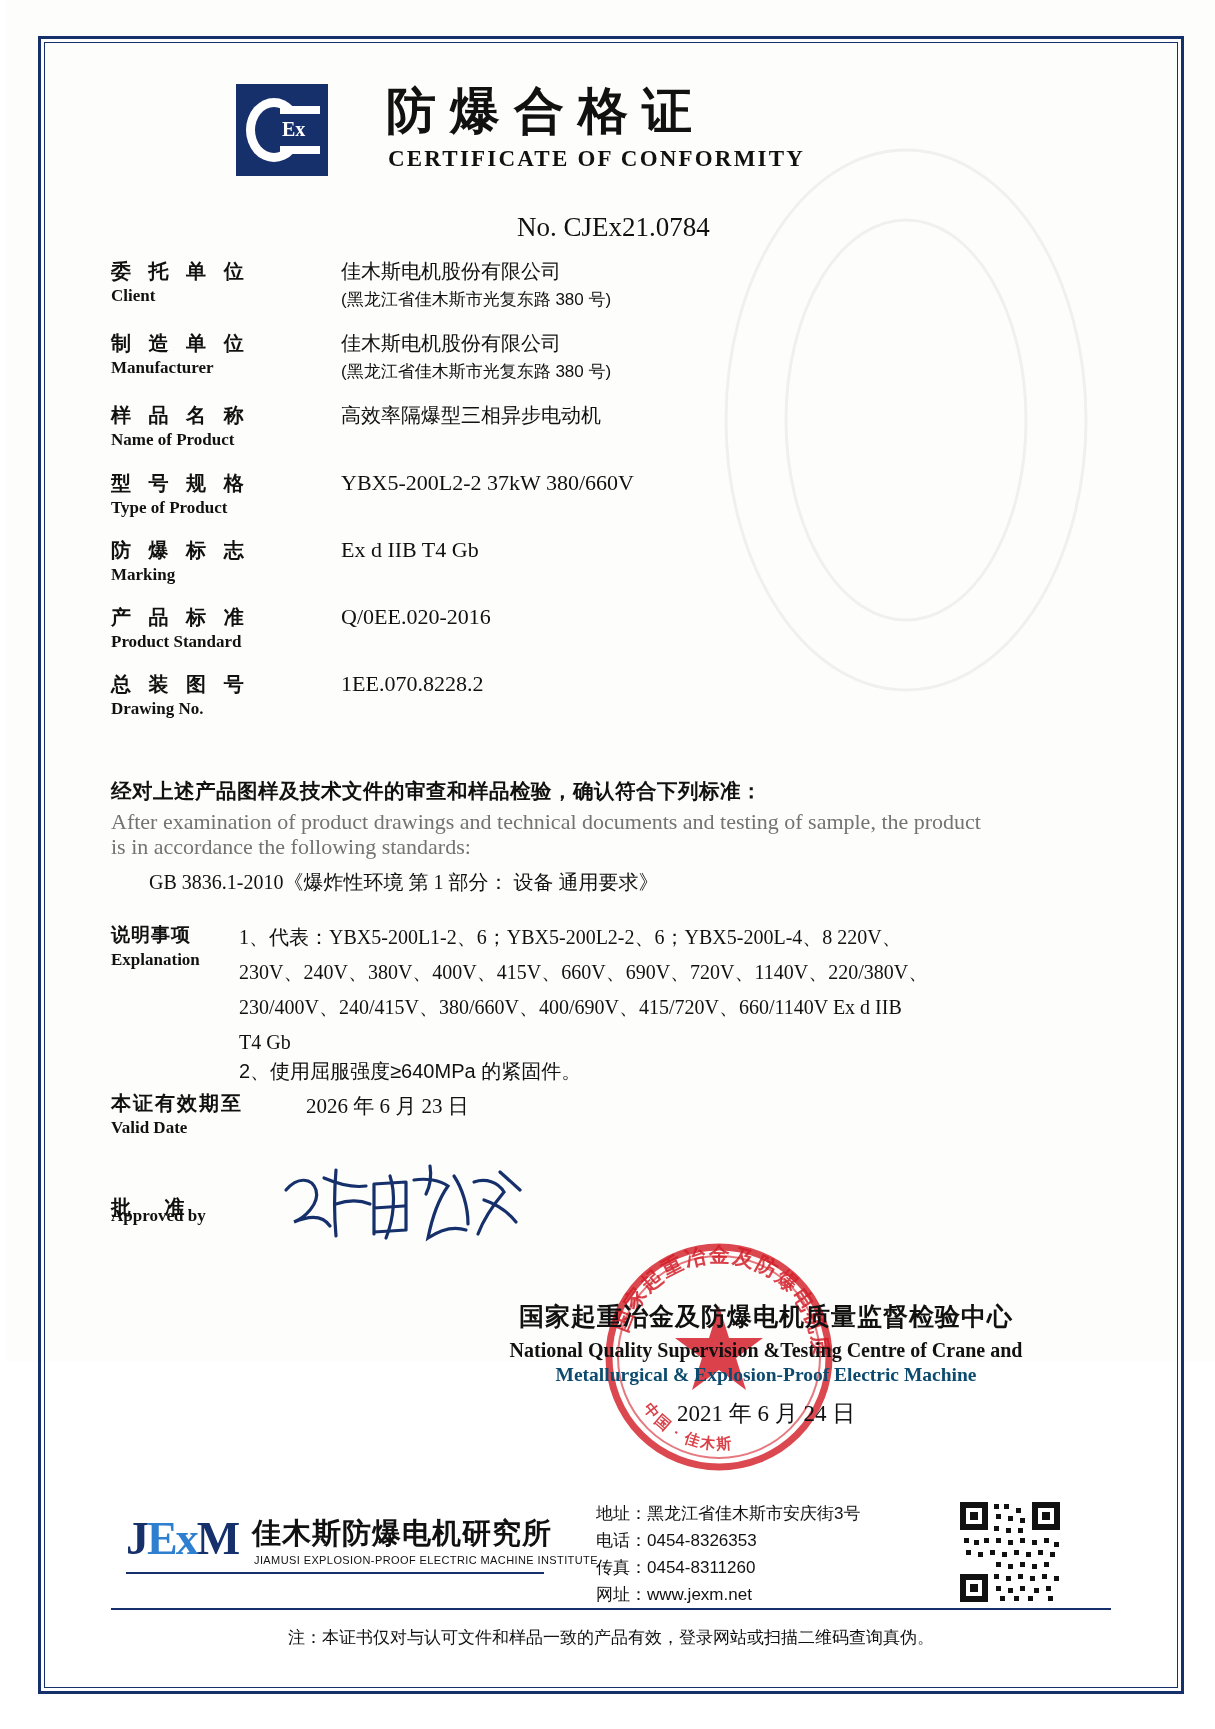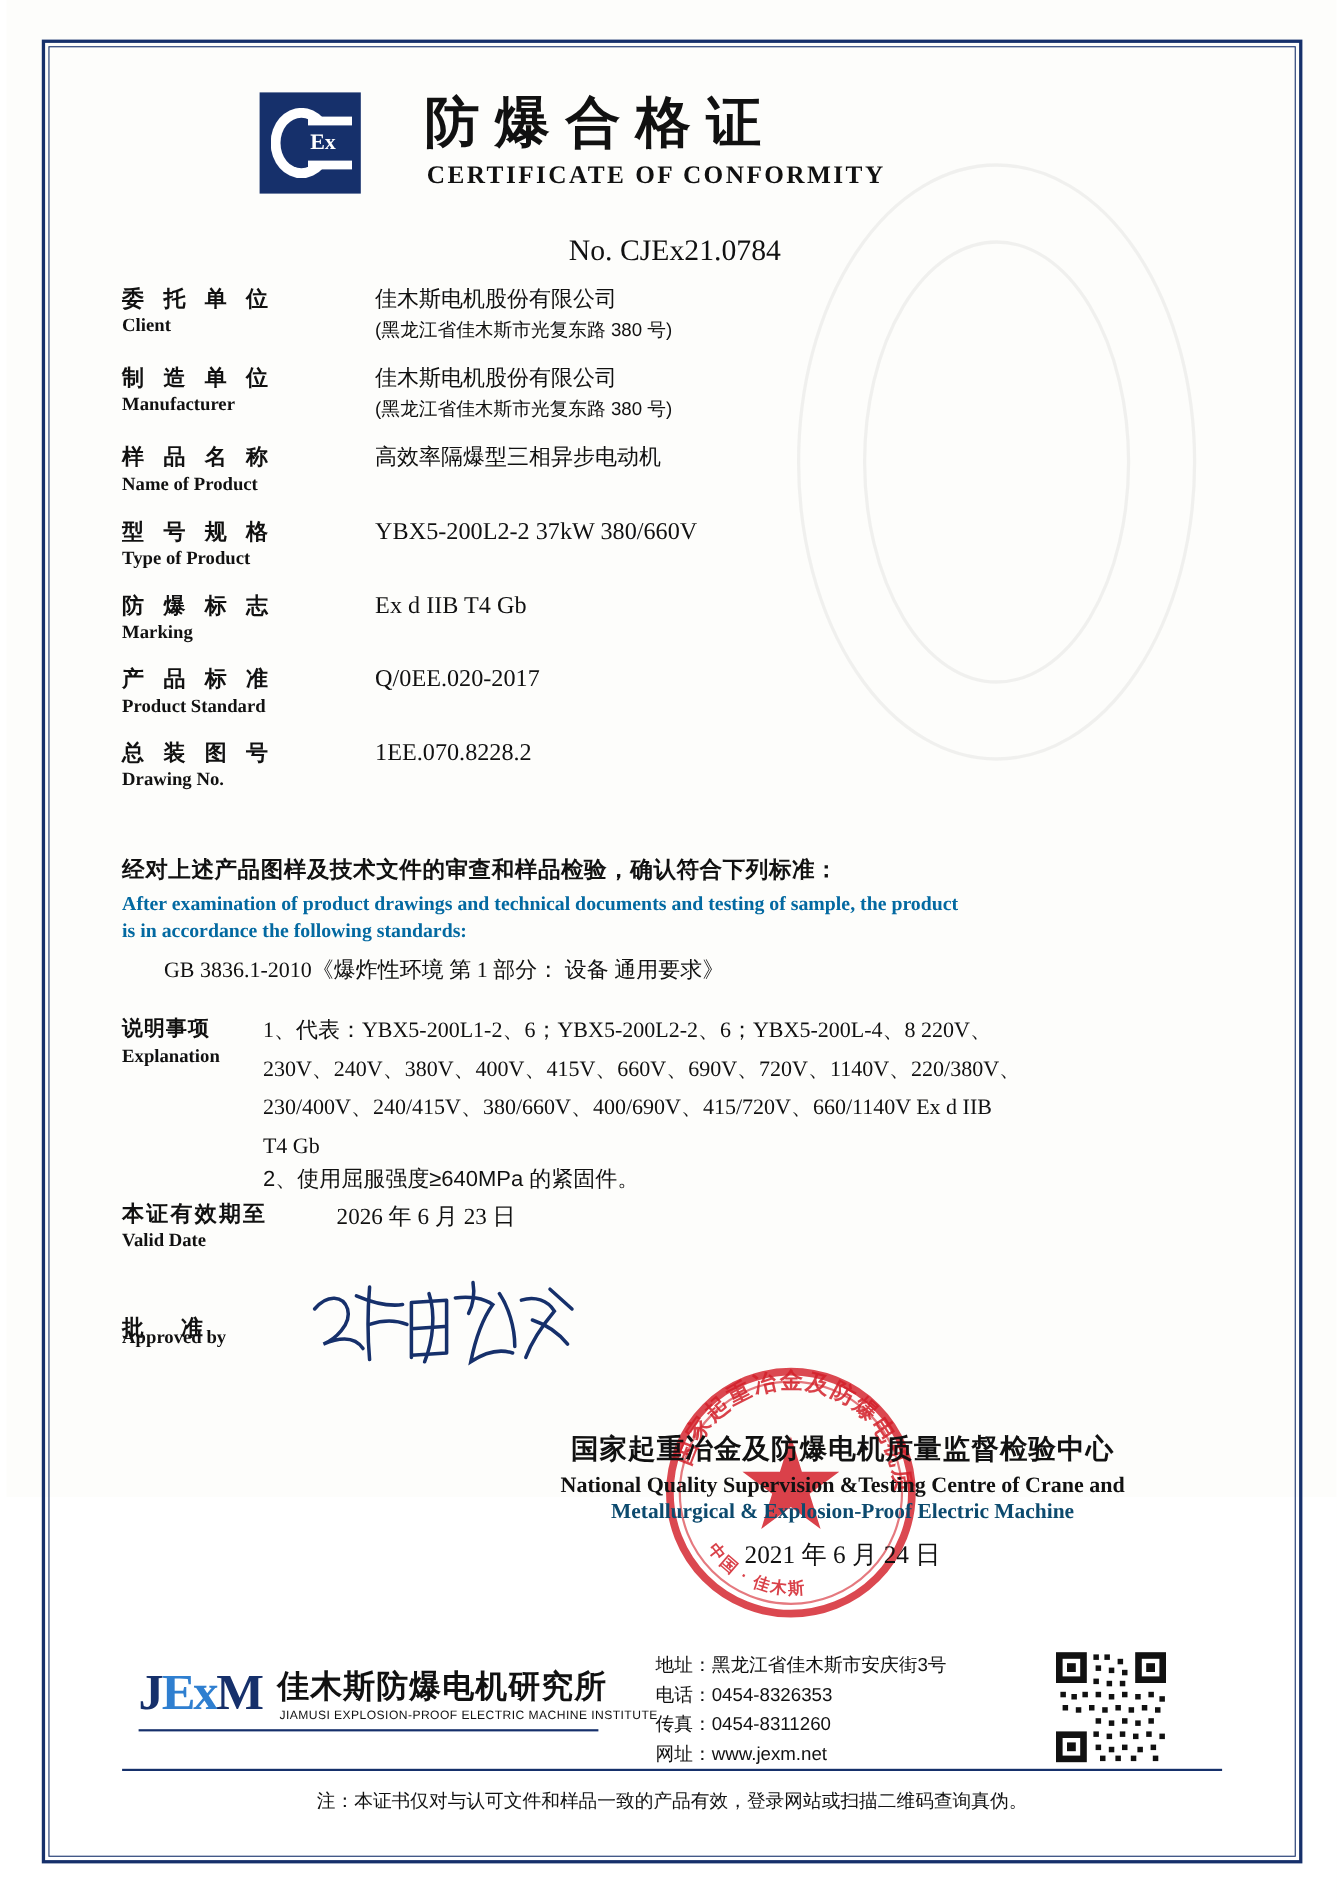--- a/index.html
+++ b/index.html
@@ -192,25 +192,25 @@
   .st-cn {
     font-family: "Liberation Sans", sans-serif;
     font-weight: bold;
     font-size: 20.5px;
     letter-spacing: 0.5px;
     line-height: 30px;
     color: #111;
   }
   .st-en {
     font-family: "Liberation Serif", serif;
-    font-weight: bold;
-    font-size: 18px;
+    font-weight: normal;
+    font-size: 22px;
     line-height: 25px;
     margin-top: 3px;
-    color: #0369a1;
+    color: #737373;
   }
   .standards {
     margin-top: 8px;
     margin-left: 38px;
     font-family: "Liberation Serif", serif;
     font-size: 20px;
     line-height: 30px;
     color: #111;
   }
   .std-line {
@@ -502,21 +502,21 @@
 
     <div class="frow" style="height:67px;">
       <div class="flabel-cn">防 爆 标 志</div>
       <div class="flabel-en">Marking</div>
       <div class="fvalue serif">Ex d IIB T4 Gb</div>
     </div>
 
     <div class="frow" style="height:67px;">
       <div class="flabel-cn">产 品 标 准</div>
       <div class="flabel-en">Product Standard</div>
-      <div class="fvalue serif">Q/0EE.020-2017</div>
+      <div class="fvalue serif">Q/0EE.020-2016</div>
     </div>
 
     <div class="frow" style="height:60px;">
       <div class="flabel-cn">总 装 图 号</div>
       <div class="flabel-en">Drawing No.</div>
       <div class="fvalue serif">1EE.070.8228.2</div>
     </div>
 
   </div>
 

